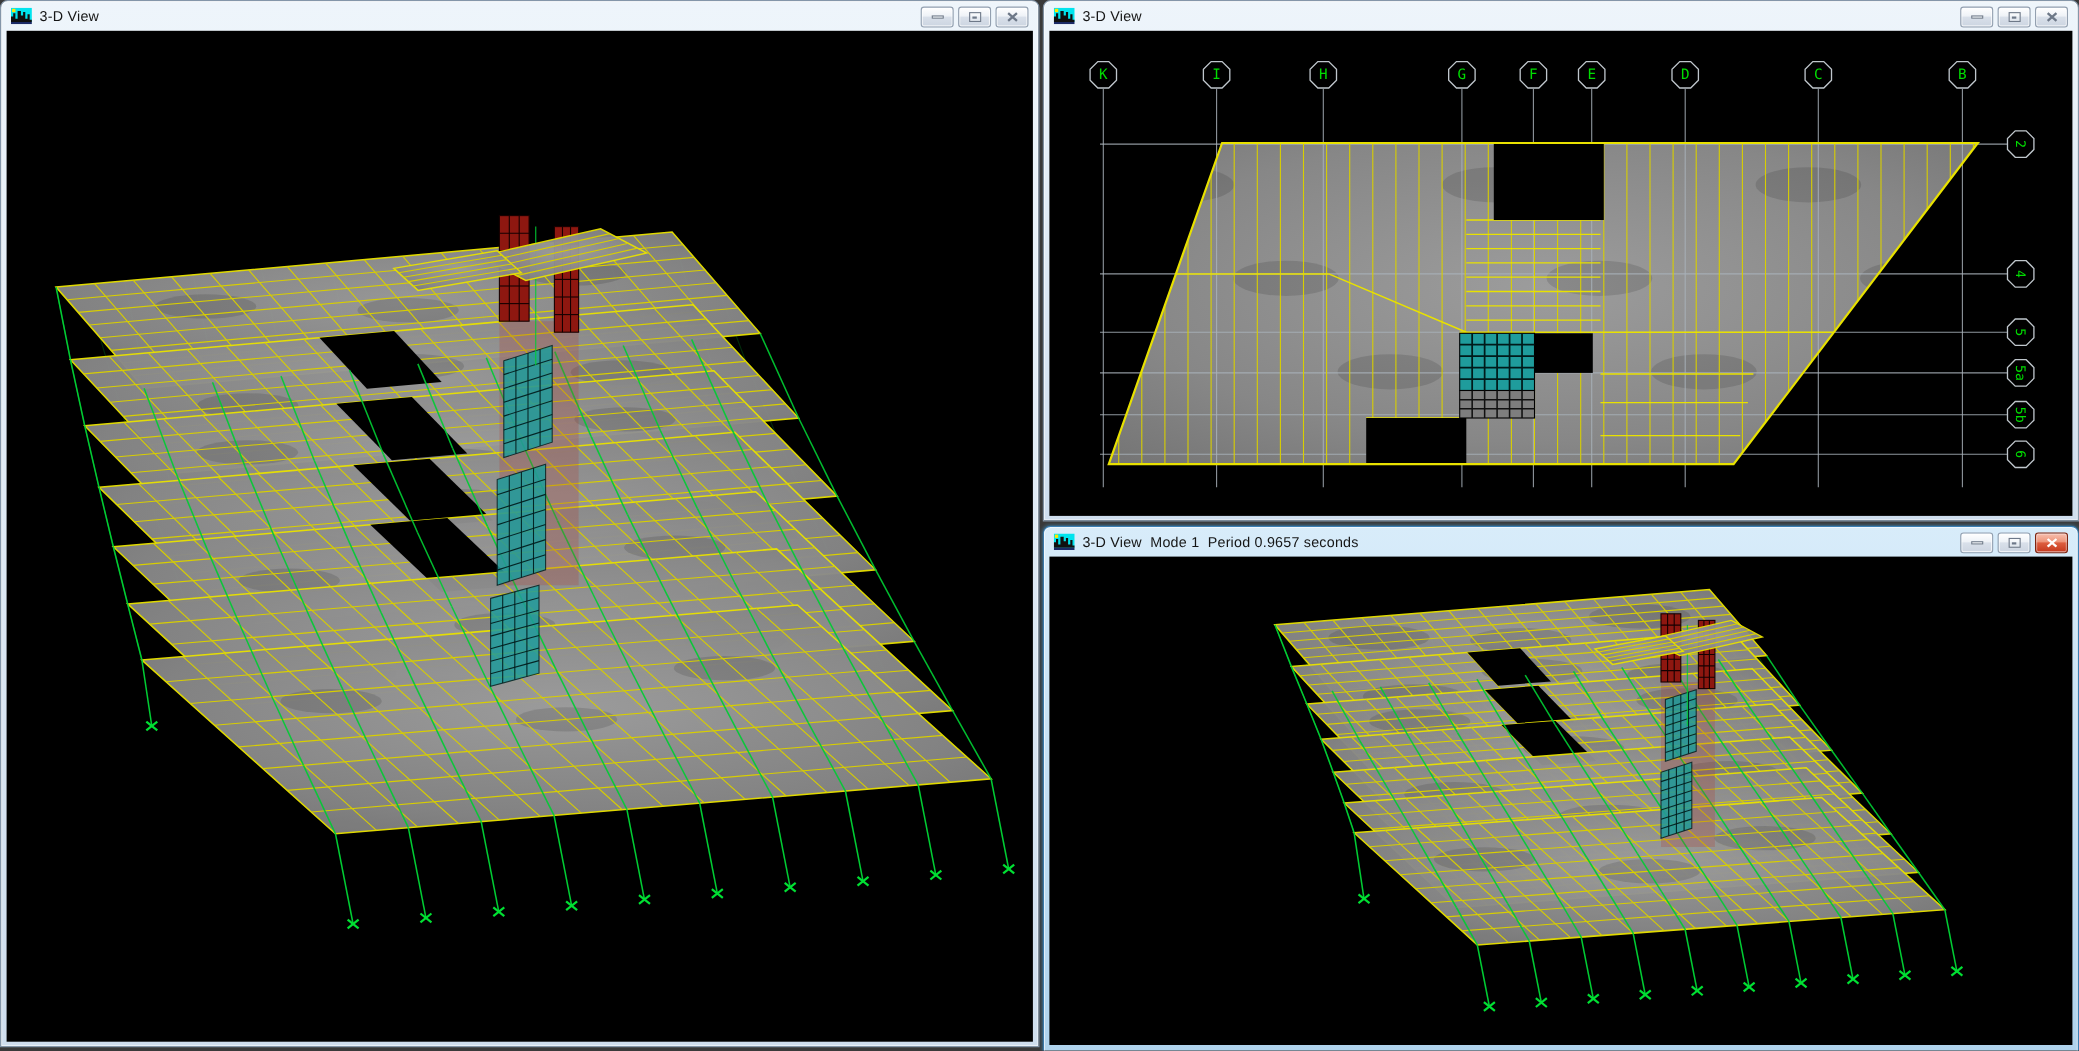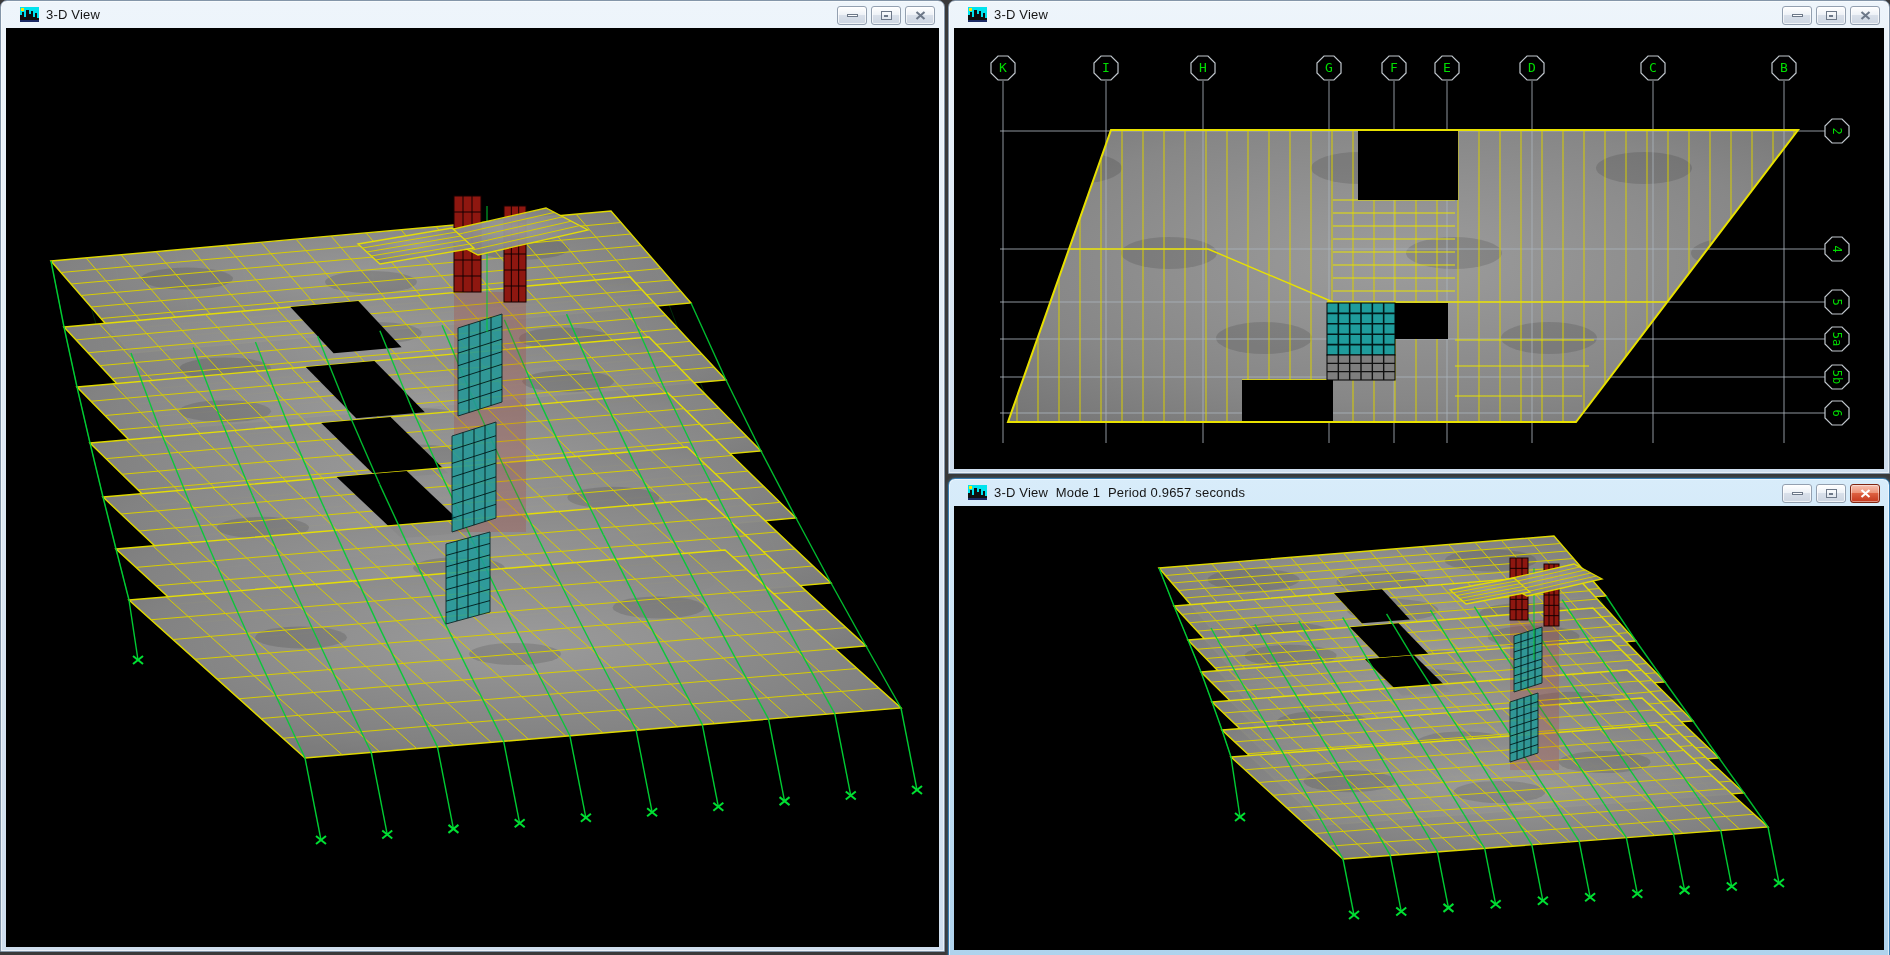--- a/index.html
+++ b/index.html
@@ -12,21 +12,21 @@
     background:linear-gradient(180deg,#eef5fb,#cfdeee);
     border:1px solid #8496a9;
     box-shadow:inset 0 0 0 1px rgba(255,255,255,.55);
   }
   .window.active{
     background:linear-gradient(180deg,#d8ecfa,#a9cfeb);
     border:1px solid #3b7fb4;
     box-shadow:inset 0 0 0 1px rgba(255,255,255,.6),0 0 3px rgba(60,140,190,.6);
   }
   .titlebar{
-    position:absolute;left:10px;top:0;right:0;height:27px;
+    position:absolute;left:0;top:0;right:0;height:27px;
     display:flex;align-items:center;gap:7px;padding-left:9px;
     border-radius:6px 6px 0 0;
   }
   .titlebar .title{
     font-size:13px;color:#151515;white-space:pre;letter-spacing:.2px;
   }
   .win-icon{width:19px;height:15px;display:inline-block;flex:0 0 auto;}
   .win-btns{position:absolute;top:5px;display:flex;gap:4px;}
   .tbtn{
     width:30px;height:19px;border:1px solid #93a0b0;border-radius:3px;

